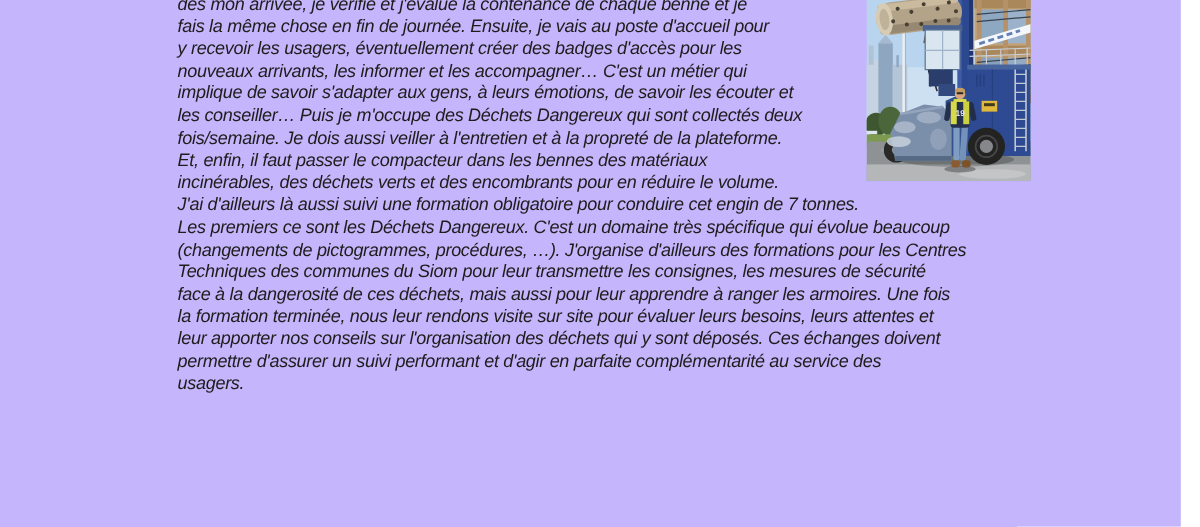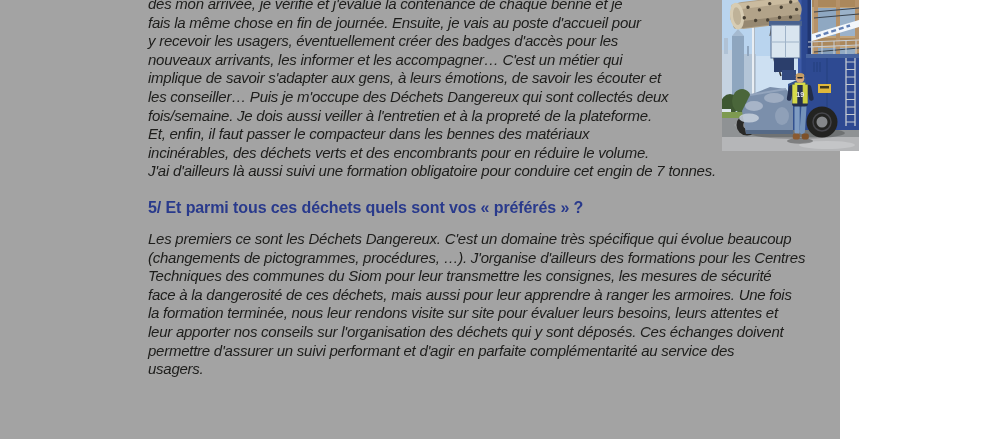--- a/index.html
+++ b/index.html
@@ -3,22 +3,22 @@
 <meta charset="utf-8">
 <style>
   html, body {
     margin: 0; padding: 0;
     width: 1000px; height: 439px;
     background: #ffffff;
     overflow: hidden;
   }
   .page {
     position: relative;
-    width: 840px; height: 439px;
-    background: #a3a3a3;
+    width: 984px; height: 439px;
+    background: #c4b5fd;
     font-family: "Liberation Sans", sans-serif;
   }
   .content {
     position: absolute;
     left: 148px; top: -5px;
     width: 740px;
   }
   .body-para {
     margin: 0;
     font-style: italic;
@@ -243,21 +243,20 @@
 fais la même chose en fin de journée. Ensuite, je vais au poste d'accueil pour
 y recevoir les usagers, éventuellement créer des badges d'accès pour les
 nouveaux arrivants, les informer et les accompagner… C'est un métier qui
 implique de savoir s'adapter aux gens, à leurs émotions, de savoir les écouter et
 les conseiller… Puis je m'occupe des Déchets Dangereux qui sont collectés deux
 fois/semaine. Je dois aussi veiller à l'entretien et à la propreté de la plateforme.
 Et, enfin, il faut passer le compacteur dans les bennes des matériaux
 incinérables, des déchets verts et des encombrants pour en réduire le volume.
 J'ai d'ailleurs là aussi suivi une formation obligatoire pour conduire cet engin de 7 tonnes.</p>
 
-    <h2 class="question">5/ Et parmi tous ces déchets quels sont vos « préférés » ?</h2>
 
     <p class="body-para">Les premiers ce sont les Déchets Dangereux. C'est un domaine très spécifique qui évolue beaucoup
 (changements de pictogrammes, procédures, …). J'organise d'ailleurs des formations pour les Centres
 Techniques des communes du Siom pour leur transmettre les consignes, les mesures de sécurité
 face à la dangerosité de ces déchets, mais aussi pour leur apprendre à ranger les armoires. Une fois
 la formation terminée, nous leur rendons visite sur site pour évaluer leurs besoins, leurs attentes et
 leur apporter nos conseils sur l'organisation des déchets qui y sont déposés. Ces échanges doivent
 permettre d'assurer un suivi performant et d'agir en parfaite complémentarité au service des
 usagers.</p>
 

